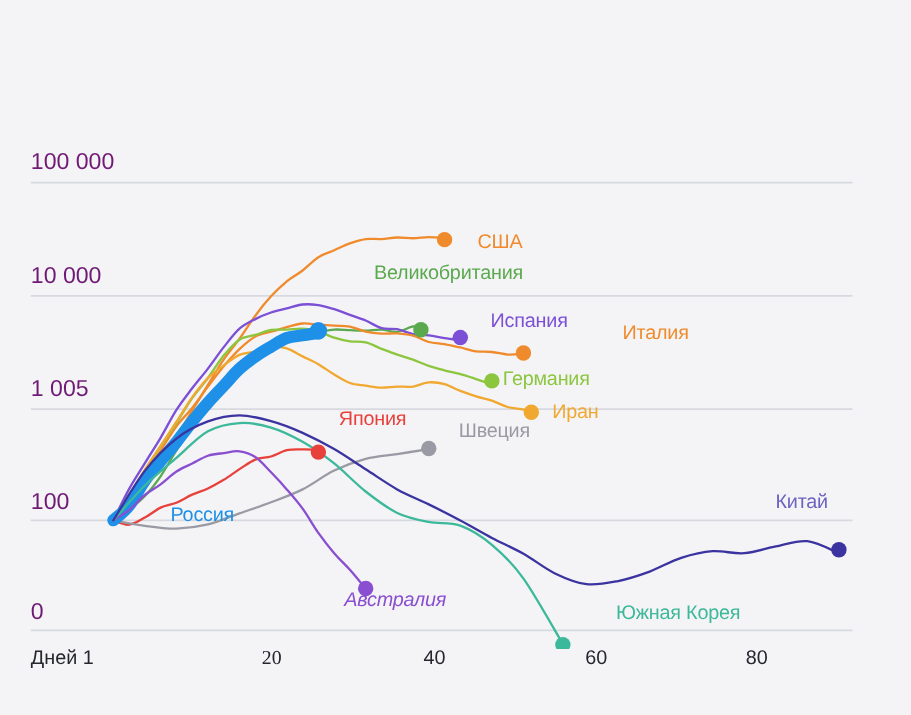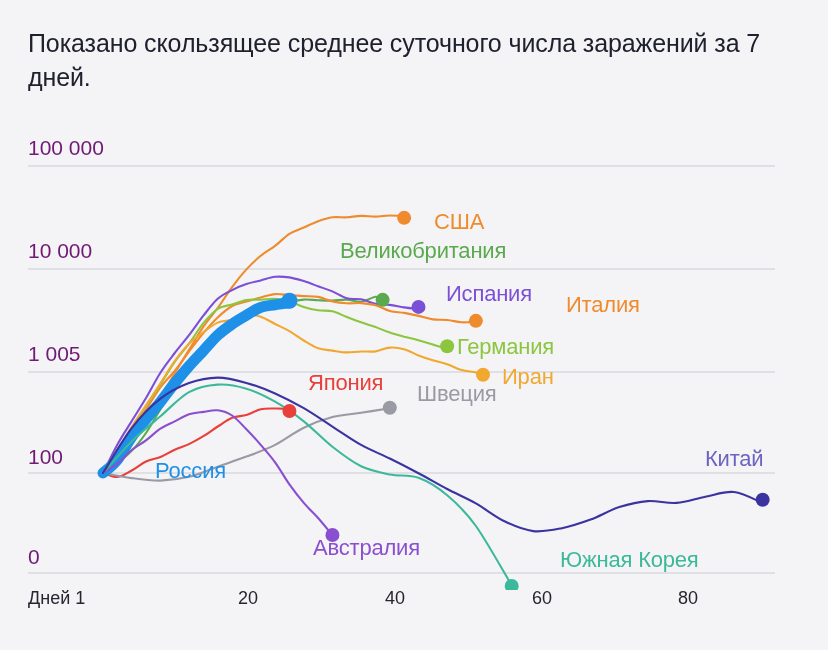--- a/index.html
+++ b/index.html
@@ -45,33 +45,32 @@
     position:absolute;
     top:588px;
     font-size:18px;
     color:#25262f;
     white-space:nowrap;
   }
 
   
   .slabel{
     position:absolute;
-    font-size:22px;
+    font-size:18px;
     white-space:nowrap;
     letter-spacing:-0.2px;
     text-align:center;
   }
   .slabel.bold{font-weight:400;}
 </style>
 </head>
 <body>
 
 <div id="root">
 
-  <div class="title">Показано скользящее среднее суточного числа заражений за 7 дней.</div>
 
   <div class="plot">
     <svg id="chart-svg" width="828" height="470" viewBox="0 0 828 470" xmlns="http://www.w3.org/2000/svg">
       <g id="gridlines">
           <line x1="28" x2="775" y1="46" y2="46" stroke="#d8d9e0" stroke-width="1.6"></line>
           <line x1="28" x2="775" y1="149" y2="149" stroke="#d8d9e0" stroke-width="1.6"></line>
           <line x1="28" x2="775" y1="252" y2="252" stroke="#d8d9e0" stroke-width="1.6"></line>
           <line x1="28" x2="775" y1="353" y2="353" stroke="#d8d9e0" stroke-width="1.6"></line>
           <line x1="28" x2="775" y1="453" y2="453" stroke="#d8d9e0" stroke-width="1.6"></line>
         </g>
@@ -108,33 +107,33 @@
 
   <div id="ylabels">
       <div class="ylab" style="left: 28px; top: 136px;">100 000</div>
       <div class="ylab" style="left: 28px; top: 239px;">10 000</div>
       <div class="ylab" style="left: 28px; top: 342px;">1 005</div>
       <div class="ylab" style="left: 28px; top: 445px;">100</div>
       <div class="ylab" style="left: 28px; top: 545px;">0</div>
     </div>
   <div id="xlabels">
       <div class="xlab" style="left: 28px;">Дней 1</div>
-      <div class="xlab" style="left: 238px;">20</div>
+      <div class="xlab" style="left: 238px; font-family: Liberation Serif, serif;">20</div>
       <div class="xlab" style="left: 385px;">40</div>
       <div class="xlab" style="left: 532px;">60</div>
       <div class="xlab" style="left: 678px;">80</div>
     </div>
   <div id="slabels">
       <div class="slabel" style="left: 434px; top: 209px; color: rgb(239, 139, 44);">США</div>
       <div class="slabel" style="left: 340px; top: 238px; color: rgb(91, 169, 78);">Великобритания</div>
       <div class="slabel" style="left: 446px; top: 281px; color: rgb(123, 79, 214);">Испания</div>
       <div class="slabel" style="left: 566px; top: 292px; color: rgb(239, 139, 44);">Италия</div>
       <div class="slabel" style="left: 457px; top: 334px; color: rgb(140, 198, 63);">Германия</div>
       <div class="slabel" style="left: 502px; top: 364px; color: rgb(240, 168, 48);">Иран</div>
       <div class="slabel" style="left: 296px; top: 370px; color: rgb(232, 64, 58); margin-left: 12px;">Япония</div>
       <div class="slabel" style="left: 417px; top: 381px; color: rgb(154, 154, 165);">Швеция</div>
       <div class="slabel bold" style="left: 155px; top: 458px; color: rgb(30, 144, 232);">Россия</div>
       <div class="slabel" style="left: 705px; top: 446px; color: rgb(107, 99, 192);">Китай</div>
-      <div class="slabel" style="left: 313px; top: 535px; color: rgb(138, 79, 208);">Австралия</div>
+      <div class="slabel" style="left: 313px; top: 535px; color: rgb(138, 79, 208); font-style: italic;">Австралия</div>
       <div class="slabel" style="left: 560px; top: 547px; color: rgb(60, 184, 154);">Южная Корея</div>
     </div>
 
 </div>
 
 </body></html>

